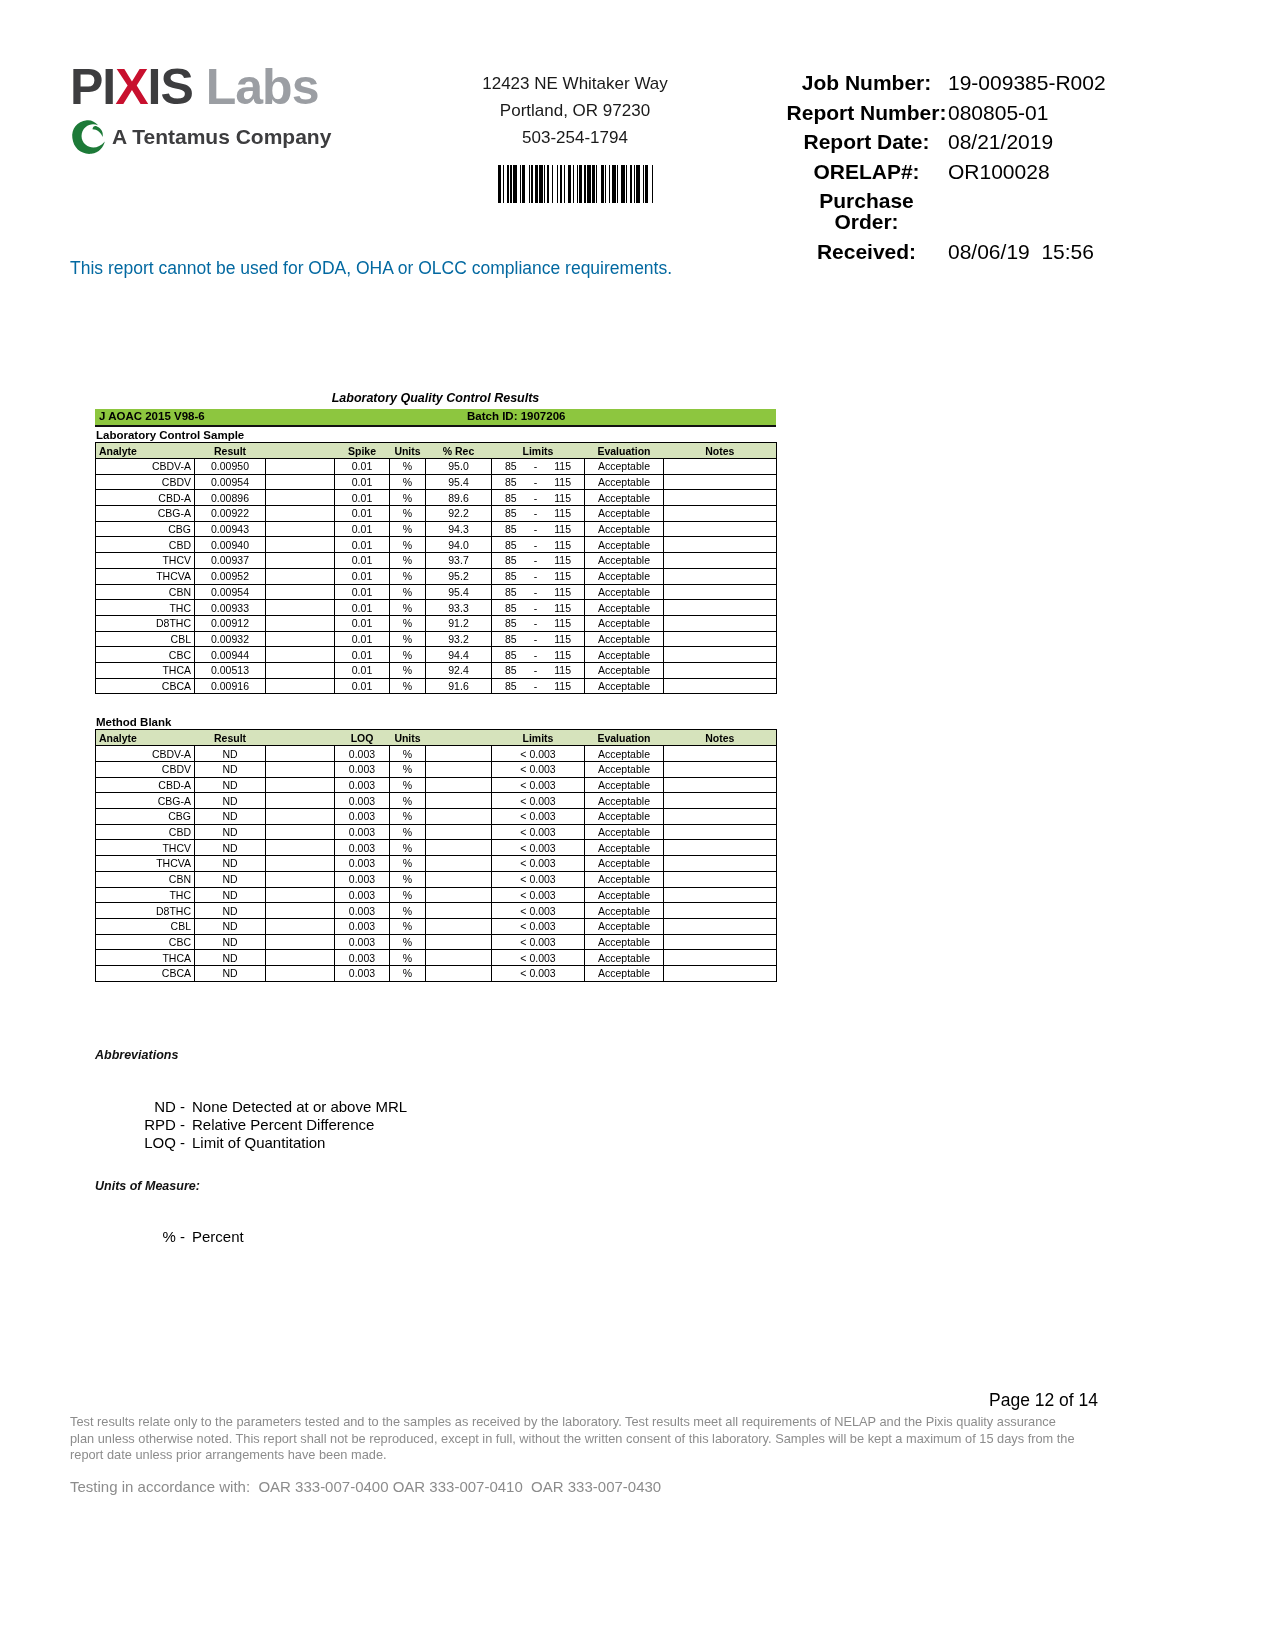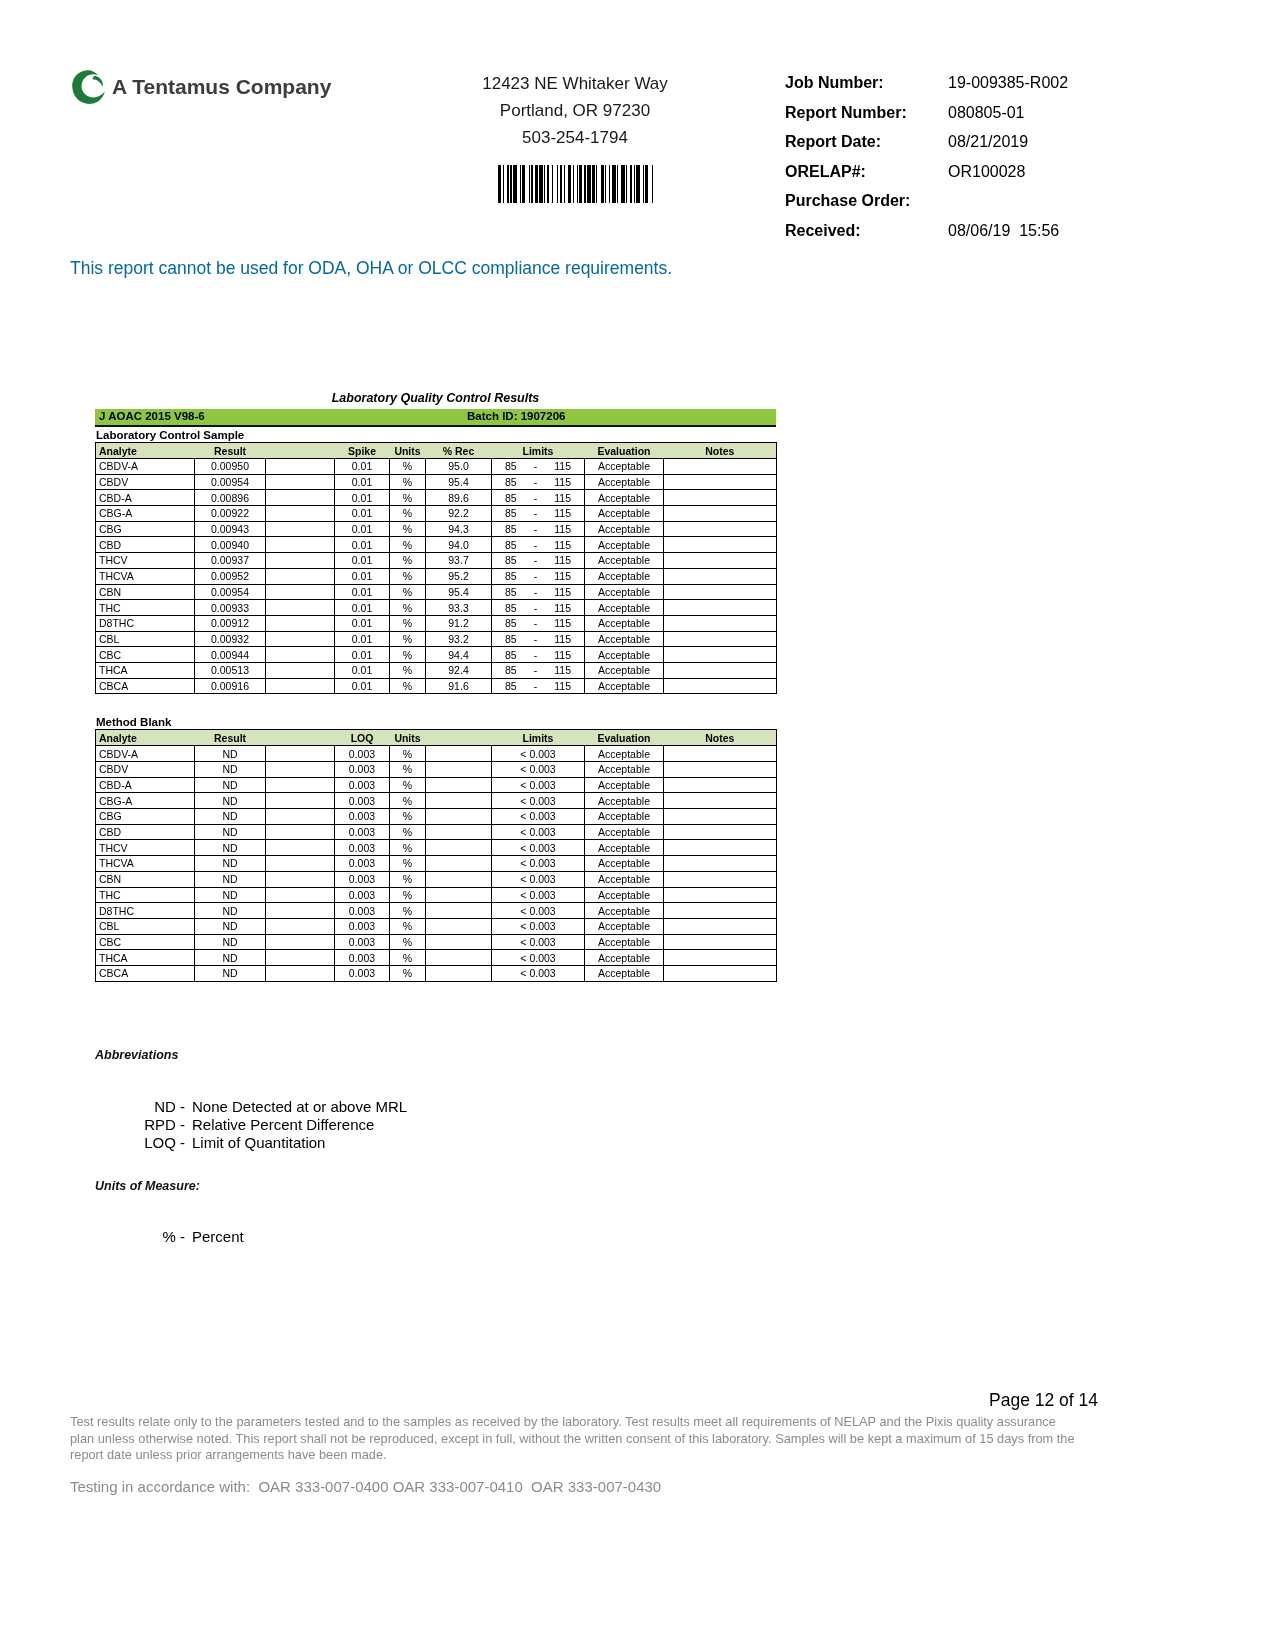--- a/index.html
+++ b/index.html
@@ -16,21 +16,21 @@
   .logo-tag { display:flex; align-items:center; margin-top:6px; }
   .leaf-icon { width:36px; height:38px; margin-right:6px; }
   .logo-tag-text { font-size:21px; font-weight:bold; color:#3d3d3f; }
 
   .addr { position:absolute; left:430px; top:70px; width:290px; text-align:center;
           font-size:17px; line-height:27px; color:#1a1a1a; }
   .barcode { margin:14px auto 0 auto; width:155px; height:38px; display:flex; align-items:stretch; overflow:hidden; }
   .barcode span { flex:none; height:100%; }
 
   .jobinfo { position:absolute; left:785px; top:72px; width:430px; }
-  .info-row { display:flex; margin-bottom:8.5px; font-size:16px; line-height:21px; }
+  .info-row { display:flex; margin-bottom:8.5px; font-size:21px; line-height:21px;text-align:center; }
   .info-label { width:163px; font-weight:bold; color:#000; flex:none; }
   .info-value { color:#000; white-space:pre-wrap; }
 
   .notice { position:absolute; left:70px; top:258px; font-size:17.5px; color:#0369a1; }
 
   
   .qc { position:absolute; left:95px; top:391px; width:681px; }
   .qc-title { text-align:center; font-size:12.5px; font-weight:bold; margin-bottom:4px;font-style:italic; }
   .method-bar { position:relative; background:#8dc63f; border-bottom:2px solid #111;
                 height:18px; font-size:11.5px; font-weight:bold; padding:1px 0 0 4px; }
@@ -39,21 +39,21 @@
   .sec-label.mb { margin-top:20px; }
 
   table.qc-table { border-collapse:collapse; table-layout:fixed; width:681px;
                    font-size:10.5px; border:1.5px solid #000; }
   table.qc-table thead tr { background:#d6e3bc; }
   table.qc-table thead td { font-weight:bold; height:16px; padding:0 3px; text-align:center;
                             white-space:nowrap; overflow:hidden; }
   table.qc-table thead td.c-analyte { text-align:left; }
   table.qc-table tbody td { border:1px solid #000; height:15.7px; padding:0 3px; text-align:center;
                             white-space:nowrap; overflow:hidden; }
-  table.qc-table tbody td.c-analyte { text-align:left; }
+  table.qc-table tbody td.c-analyte { text-align:right; }
   .limits-spread { display:flex; justify-content:space-between; padding:0 10px; }
 
   
   .abbr { position:absolute; left:95px; top:1048px; width:600px; }
   .abbr-title, .uom-title { font-size:12.5px; font-weight:bold; font-style:italic; color:#111; }
   .abbr-list { margin:36px 0 0 0; }
   .abbr-item, .uom-item { display:flex; font-size:15px; line-height:18px; }
   .abbr-key { width:90px; text-align:right; flex:none; }
   .abbr-def { margin-left:7px; }
   .uom-title { margin-top:27px; }
@@ -65,20 +65,21 @@
                 font-size:12.8px; line-height:16.5px; color:#8c8c8c; }
   .testing { position:absolute; left:70px; top:1478px; width:1005px;
              font-size:15px; color:#8c8c8c; white-space:pre-wrap; }
 </style>
 </head>
 <body>
 
 <div class="page">
 
   <div class="logo">
+    <div class="logo-main"><span class="lg-dark">PI</span><span class="lg-red">X</span><span class="lg-dark">IS</span><span class="lg-gray"> Labs</span></div>
     <div class="logo-tag">
       <svg class="leaf-icon" viewBox="0 0 32 34">
         <path fill="#1d7a38" d="M15 2 C6 3 1 10 2 18 C3 27 10 33 19 32 C26 31 30 26 31 21 C26 27 19 28 14 24 C9 20 9 12 14 8 C17 5.5 21 5 25 6.5 C22.5 3.5 19 1.6 15 2 Z"></path>
         <path fill="#1d7a38" d="M20 10 C24 10 28 13 29 17 C30 13 28 9 24 7.5 C21.5 6.7 20.5 8 20 10 Z"></path>
       </svg>
       <span class="logo-tag-text">A Tentamus Company</span>
     </div>
   </div>
 
   <div class="addr">

